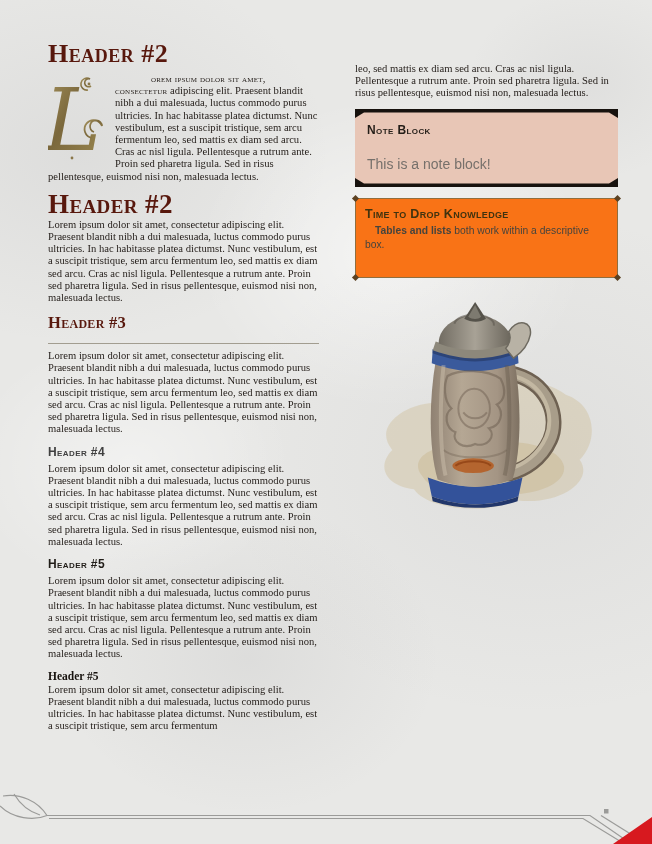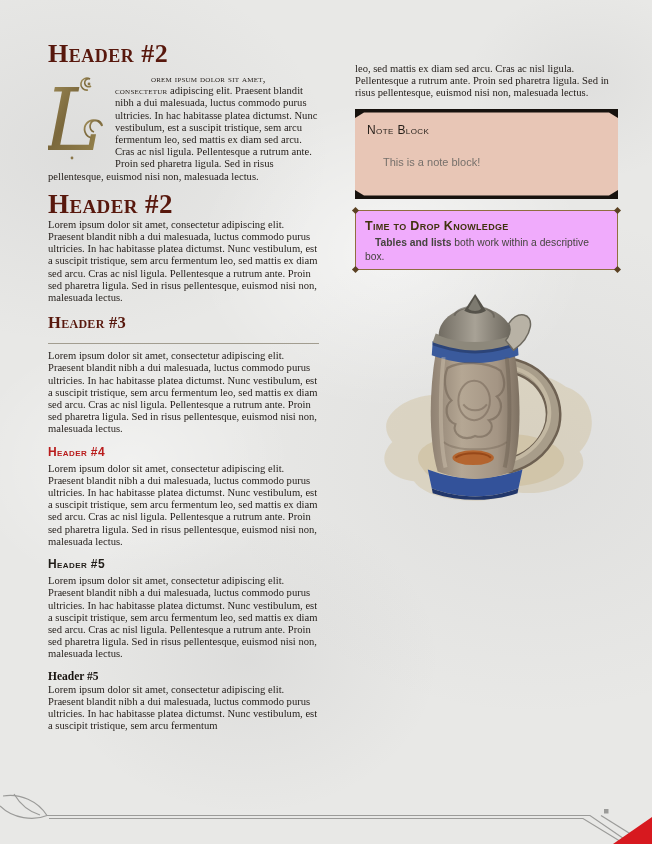--- a/index.html
+++ b/index.html
@@ -31,44 +31,44 @@
     font-family:"Liberation Serif", serif;font-variant:small-caps;font-weight:bold;
     color:#58180D;font-size:27px;line-height:24px;margin:6px 0 3px 0;letter-spacing:0.4px;
   }
   h3.hb{
     font-family:"Liberation Serif", serif;font-variant:small-caps;font-weight:bold;
     color:#58180D;font-size:16.5px;line-height:19px;margin:9px 0 6px 0;letter-spacing:0.3px;
     border-bottom:1px solid #a29d90;padding-bottom:11px;
   }
   h4.hb{
     font-family:"Liberation Sans", sans-serif;font-variant:small-caps;font-weight:bold;
-    color:#b91c1c;font-size:12px;line-height:14px;margin:7px 0 4px 0;letter-spacing:0.4px;
+    color:#404040;font-size:12px;line-height:14px;margin:7px 0 4px 0;letter-spacing:0.4px;
   }
   h5.hb{
     font-family:"Liberation Sans", sans-serif;font-variant:small-caps;font-weight:bold;
     color:#211d18;font-size:12px;line-height:14px;margin:7px 0 4px 0;letter-spacing:0.4px;
   }
   h6.hb{
     font-family:"Liberation Serif", serif;font-weight:bold;
     color:#17120e;font-size:11.5px;line-height:13px;margin:3px 0 1px 0;
   }
   .dropcap-wrap{float:left;width:62px;height:88px;margin:3px 5px 0 0;}
   .first-line-caps{font-variant:small-caps;letter-spacing:0.2px;margin-left:36px;}
   
   .note{position:relative;margin:11px 0 0 0;background:#e8c6b6;padding:12px 12px 13px 12px;}
   .note-bar{position:absolute;left:0;width:100%;height:9px;}
   .note-bar.top{top:-2px;}
   .note-bar.bottom{bottom:-2px;}
   .note-title{
-    font-family:"Liberation Sans", sans-serif;font-variant:small-caps;font-weight:normal;
+    font-family:"Liberation Sans", sans-serif;font-variant:small-caps;font-weight:bold;
     font-size:12px;color:#241e18;letter-spacing:0.4px;margin:0 0 19px 0;
   }
-  .note-body{font-family:"Liberation Sans", sans-serif;font-size:11px;color:#76706b;margin:16px;}
+  .note-body{font-family:"Liberation Sans", sans-serif;font-size:14px;color:#76706b;margin:0;}
   
-  .descbox{position:relative;margin:13px 0 0 0;background:#f0abfc;border:1px solid #8f6e3f;padding:8px 9px 4px 9px;}
+  .descbox{position:relative;margin:13px 0 0 0;background:#f97316;border:1px solid #8f6e3f;padding:8px 9px 24px 9px;}
   .corner-dot{position:absolute;width:5px;height:5px;background:#5b4122;transform:rotate(45deg);}
   .corner-dot.tl{top:-3px;left:-3px;} .corner-dot.tr{top:-3px;right:-3px;}
   .corner-dot.bl{bottom:-3px;left:-3px;} .corner-dot.br{bottom:-3px;right:-3px;}
   .desc-title{
     font-family:"Liberation Sans", sans-serif;font-variant:small-caps;font-weight:bold;
     font-size:12.5px;color:#40330f;letter-spacing:0.3px;margin:0 0 3px 0;
   }
   .desc-body{font-family:"Liberation Sans", sans-serif;font-size:10.3px;line-height:14.5px;color:#45443e;margin:0;}
   .desc-body.indented{text-indent:10px;margin-top:1px;}
   .stein-wrap{margin:24px 0 0 4px;}

